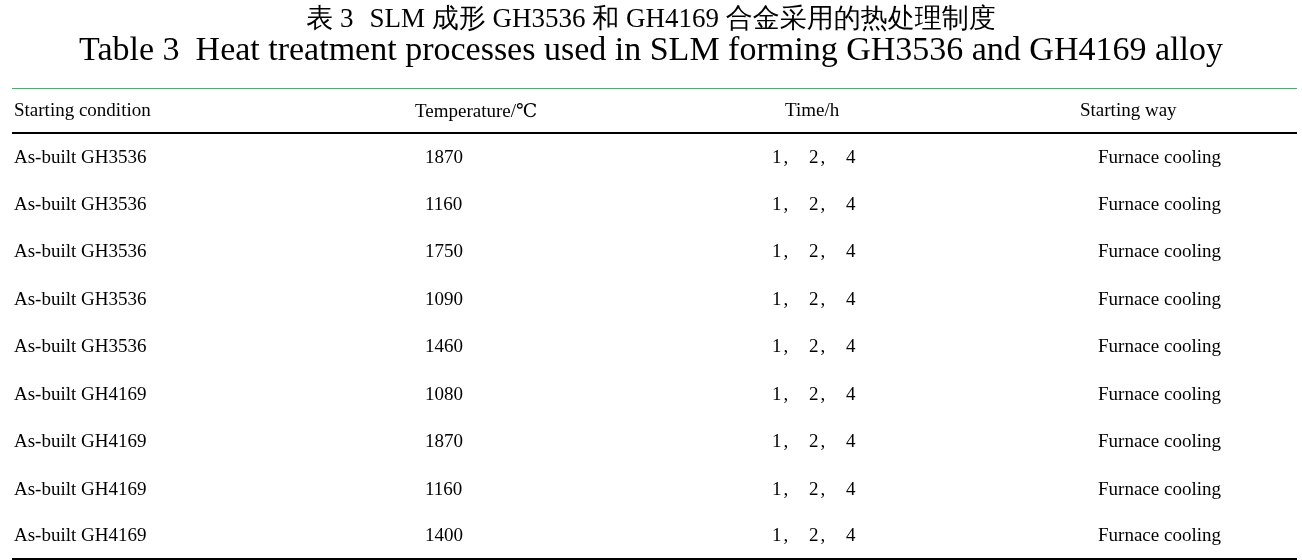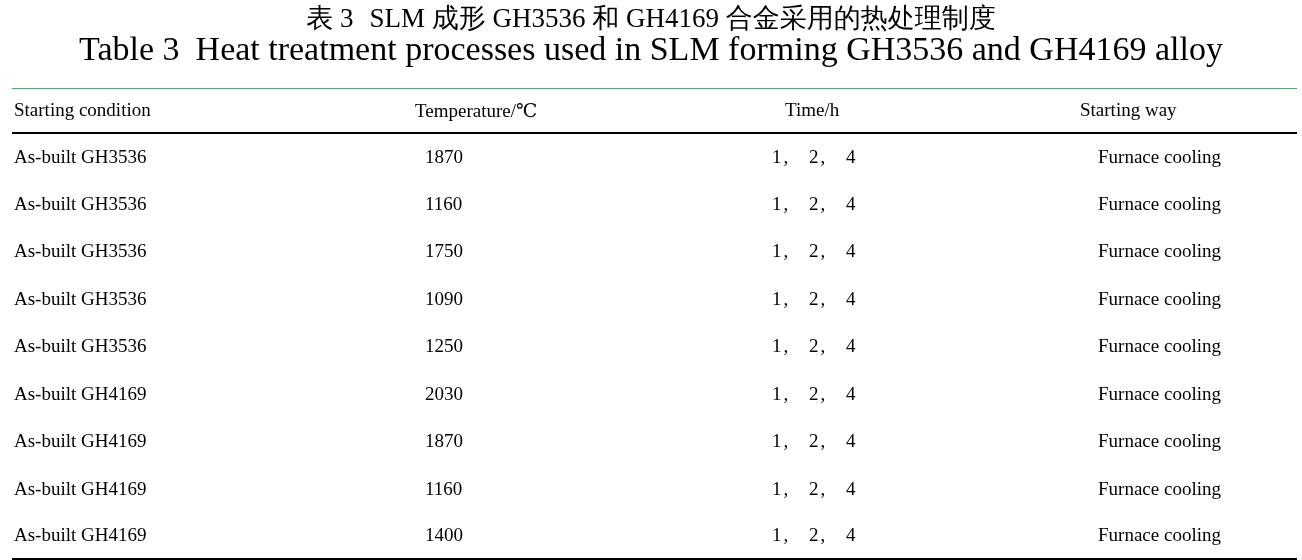--- a/index.html
+++ b/index.html
@@ -123,27 +123,27 @@
           <td>Furnace cooling</td>
         </tr>
         <tr>
           <td>As-built GH3536</td>
           <td>1090</td>
           <td>1, 2, 4</td>
           <td>Furnace cooling</td>
         </tr>
         <tr>
           <td>As-built GH3536</td>
-          <td>1250</td>
+          <td>1460</td>
           <td>1, 2, 4</td>
           <td>Furnace cooling</td>
         </tr>
         <tr>
           <td>As-built GH4169</td>
-          <td>2030</td>
+          <td>1080</td>
           <td>1, 2, 4</td>
           <td>Furnace cooling</td>
         </tr>
         <tr>
           <td>As-built GH4169</td>
           <td>1870</td>
           <td>1, 2, 4</td>
           <td>Furnace cooling</td>
         </tr>
         <tr>

